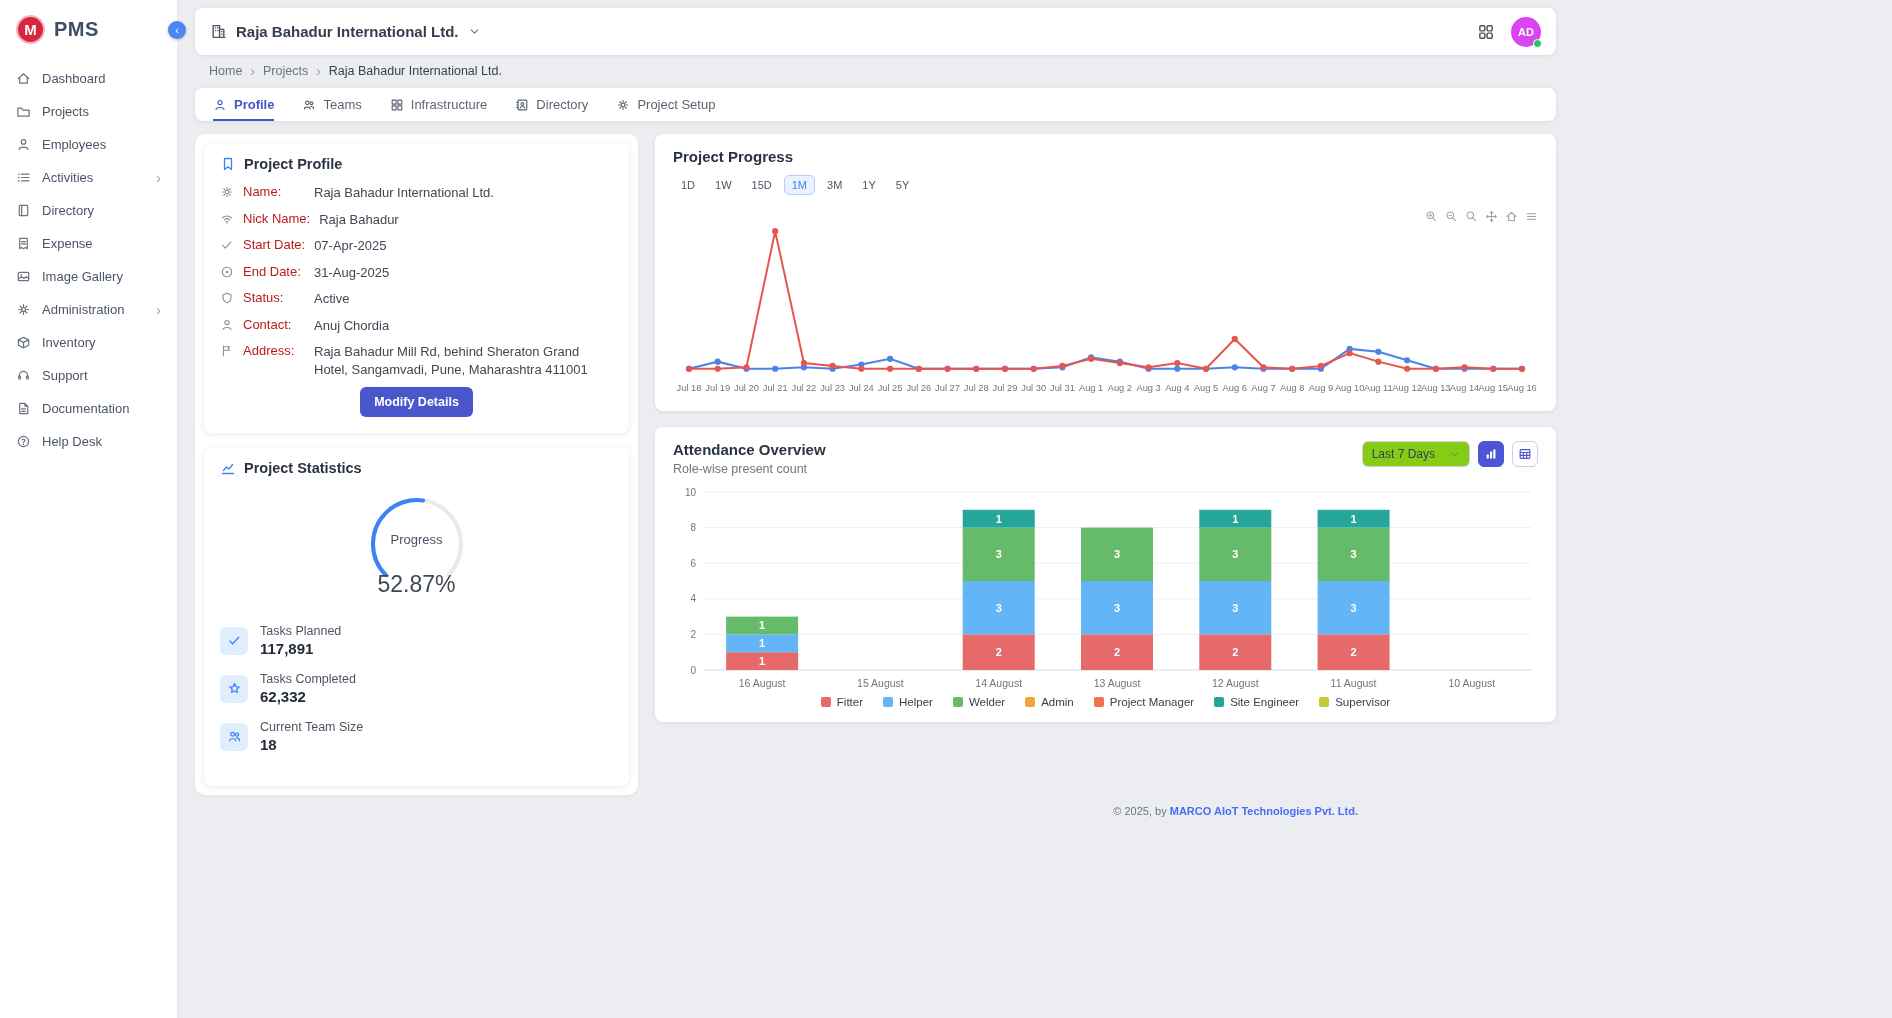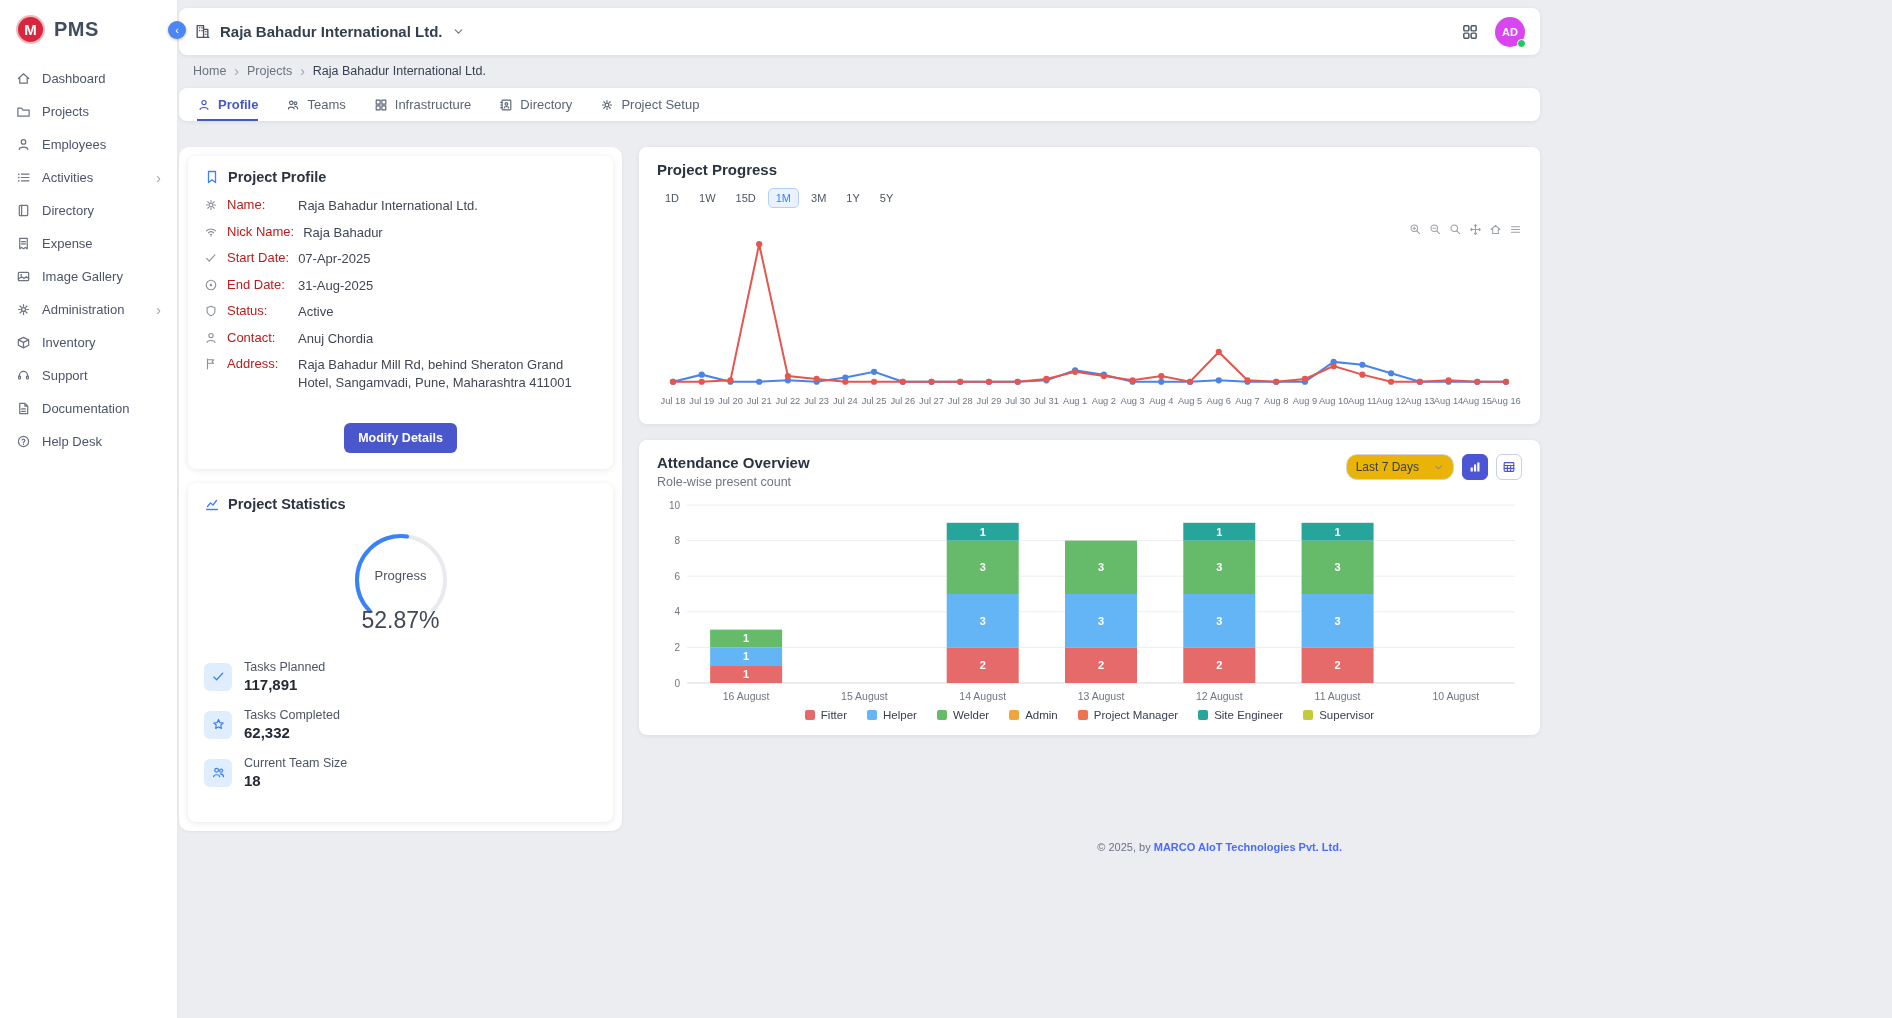--- a/index.html
+++ b/index.html
@@ -15,60 +15,60 @@
   .logo{display:flex;align-items:center;gap:9px;padding:15px 16px 12px}
   .logo-badge{width:29px;height:29px;border-radius:50%;background:#d7263d;color:#fff;font-weight:700;font-size:15px;display:flex;align-items:center;justify-content:center;border:2px solid #f3b7bf}
   .logo-text{font-size:20px;font-weight:700;color:#3f4d63;letter-spacing:.5px}
   .collapse-btn{position:absolute;top:21px;right:-9px;width:18px;height:18px;border-radius:50%;background:#4b86f2;color:#fff;border:none;font-size:11px;line-height:16px;cursor:pointer;box-shadow:0 1px 3px rgba(0,0,0,.25);z-index:5}
   .menu{margin-top:6px}
   .mi{display:flex;align-items:center;gap:11px;padding:9px 16px;font-size:13px;color:#4a5568;cursor:pointer}
   .mi .ic{color:#6b7480}
   .mi .chev{margin-left:auto;color:#9aa3ad;font-size:14px;line-height:1}
 
   
-  .main{flex:1;padding:8px 0 0 1px;overflow:hidden}
+  .main{flex:1;padding:8px 0 0 17px;overflow:hidden}
   .container{width:1361px}
   .card{background:#fff;border-radius:8px;box-shadow:0 1px 4px rgba(23,32,51,.08)}
 
   .topbar{height:47px;display:flex;align-items:center;justify-content:space-between;padding:0 15px;margin-bottom:9px}
   .company{display:flex;align-items:center;gap:9px;cursor:pointer}
   .company .ic{color:#4b5563;width:17px;height:17px}
   .company-name{font-size:15px;font-weight:600;color:#333f4e}
   .company .dd{color:#6b7280;width:13px;height:13px}
   .top-right{display:flex;align-items:center;gap:16px}
   .apps-ic{color:#4b5563;width:18px;height:18px;cursor:pointer}
   .avatar{position:relative;width:30px;height:30px;border-radius:50%;background:#d946ef;color:#fff;font-size:11px;font-weight:700;display:flex;align-items:center;justify-content:center;cursor:pointer}
   .status-dot{position:absolute;right:-1px;bottom:-1px;width:9px;height:9px;border-radius:50%;background:#22c55e;border:1.5px solid #fff}
 
   .breadcrumb{display:flex;align-items:center;gap:8px;font-size:12.5px;color:#6b7280;margin:2px 0 10px 14px}
   .breadcrumb .sep{color:#9aa3ad;font-size:14px;line-height:1}
   .breadcrumb .cur{color:#374151}
   .bc-link{cursor:pointer}
 
-  .tabbar{height:33px;display:flex;align-items:stretch;gap:28px;padding:0 18px;margin-bottom:26px}
+  .tabbar{height:33px;display:flex;align-items:stretch;gap:28px;padding:0 18px;margin-bottom:13px}
   .tab{display:flex;align-items:center;gap:7px;font-size:13px;color:#5b6572;cursor:pointer;border-bottom:2px solid transparent;padding-top:2px}
   .tab .ic{width:14px;height:14px}
   .tab.act{color:#4557c8;border-bottom-color:#4557c8;font-weight:600}
 
   .row{display:flex;gap:17px}
   .left-panel{width:443px;flex:none;background:#fff;border-radius:10px;padding:9px;height:fit-content;box-shadow:0 1px 3px rgba(23,32,51,.06)}
   .left-panel .card{box-shadow:0 1px 6px rgba(23,32,51,.1)}
   .right-col{flex:1;display:flex;flex-direction:column;gap:16px;min-width:0}
 
   .card-head{display:flex;align-items:center;gap:8px;margin-bottom:12px}
   .card-head .ic{color:#3b82f6;width:16px;height:16px}
   .card-title{font-size:14.5px;font-weight:700;color:#2b3440}
 
   
   .profile-card{padding:13px 16px 16px;margin-bottom:14px;min-height:252px}
   .pf-row{display:flex;align-items:flex-start;gap:9px;margin-bottom:9px;font-size:13px}
   .pf-row .ic{color:#8a919c;width:14px;height:14px;margin-top:1px}
   .pf-label{min-width:62px;color:#b91c1c}
   .pf-value{color:#3f4854;max-width:305px;line-height:1.35}
-  .btn-row{text-align:center;margin-top:32px}
+  .btn-row{text-align:center;margin-top:9px}
   .btn-primary{background:#4a56cb;color:#fff;font-size:12.5px;font-weight:600;border:none;border-radius:6px;padding:8px 14px;cursor:pointer;font-family:inherit}
 
   
   .stats-card{padding:13px 16px 18px;min-height:330px}
   .gauge-wrap{position:relative;width:130px;margin:10px auto 0;text-align:center}
   .gauge-wrap svg{margin:0 auto}
   .g-track{fill:none;stroke:#e8eaee;stroke-width:4;stroke-linecap:round}
   .g-fill{fill:none;stroke:#3b82f6;stroke-width:4;stroke-linecap:round}
   .g-label{position:absolute;top:44px;left:0;right:0;font-size:13px;color:#4b5563}
   .g-value{font-size:23px;color:#3f4854;margin-top:-12px}
@@ -91,21 +91,21 @@
   #line-chart{width:100%;margin-top:6px;font-family:inherit}
   .chart-legend{display:flex;justify-content:center;gap:20px;font-size:11.5px;color:#374151;margin-top:2px;padding-bottom:2px}
   .lg-item{display:flex;align-items:center;gap:6px;cursor:pointer}
   .lg-dot{width:9px;height:9px;border-radius:50%}
   .lg-sq{width:10px;height:10px;border-radius:2px}
 
   
   .attendance-card{padding:14px 18px 12px}
   .att-head{display:flex;align-items:flex-start;justify-content:space-between}
   .att-controls{display:flex;align-items:center;gap:8px}
-  .select{position:relative;display:flex;align-items:center;gap:14px;border:1px solid #d1d5db;border-radius:11px;background:#eab308;padding:5px 9px;font-size:12px;color:#374151;cursor:pointer}
+  .select{position:relative;display:flex;align-items:center;gap:14px;border:1px solid #d1d5db;border-radius:6px;background:#84cc16;padding:5px 9px;font-size:12px;color:#374151;cursor:pointer}
   .select .dd{color:#6b7280;width:11px;height:11px}
   .tgl{width:26px;height:26px;border-radius:6px;display:flex;align-items:center;justify-content:center;cursor:pointer;border:1px solid #c9cdef;background:#fff;color:#4c55d4}
   .tgl.act{background:#4c55d4;border-color:#4c55d4;color:#fff}
   .tgl .ic{width:14px;height:14px}
   #bar-chart{width:100%;margin-top:8px;font-family:inherit}
 
   .footer{margin-top:10px;font-size:11px;color:#6b7280;text-align:right;padding-right:198px}
   .footer a{color:#4a6cf7;text-decoration:none;font-weight:600;cursor:pointer}
 </style>
 </head>

